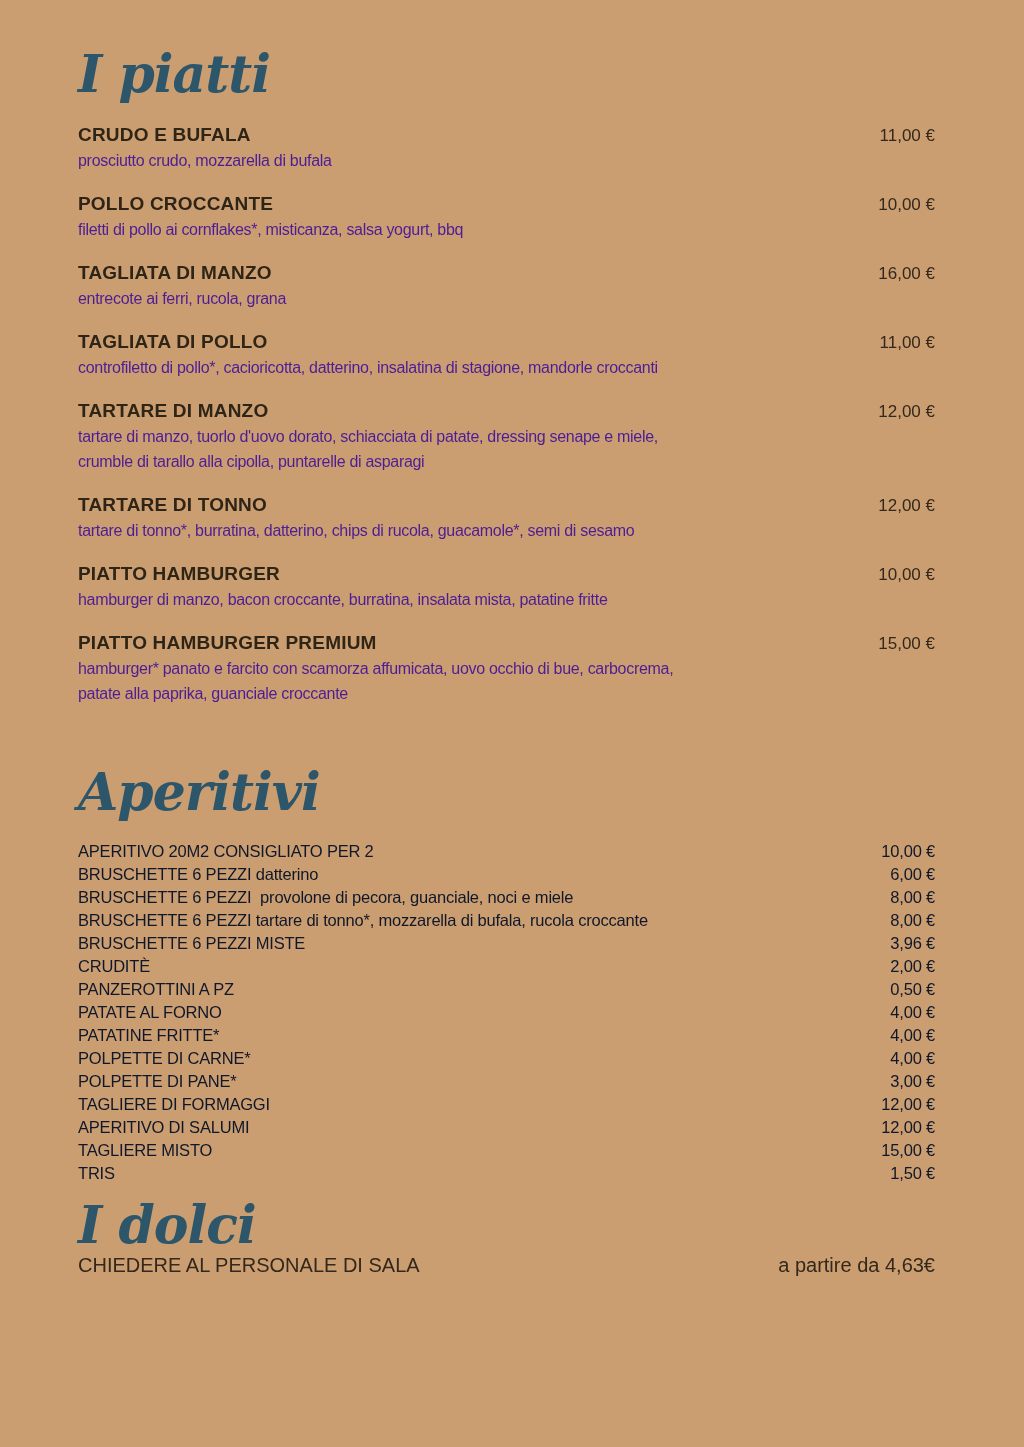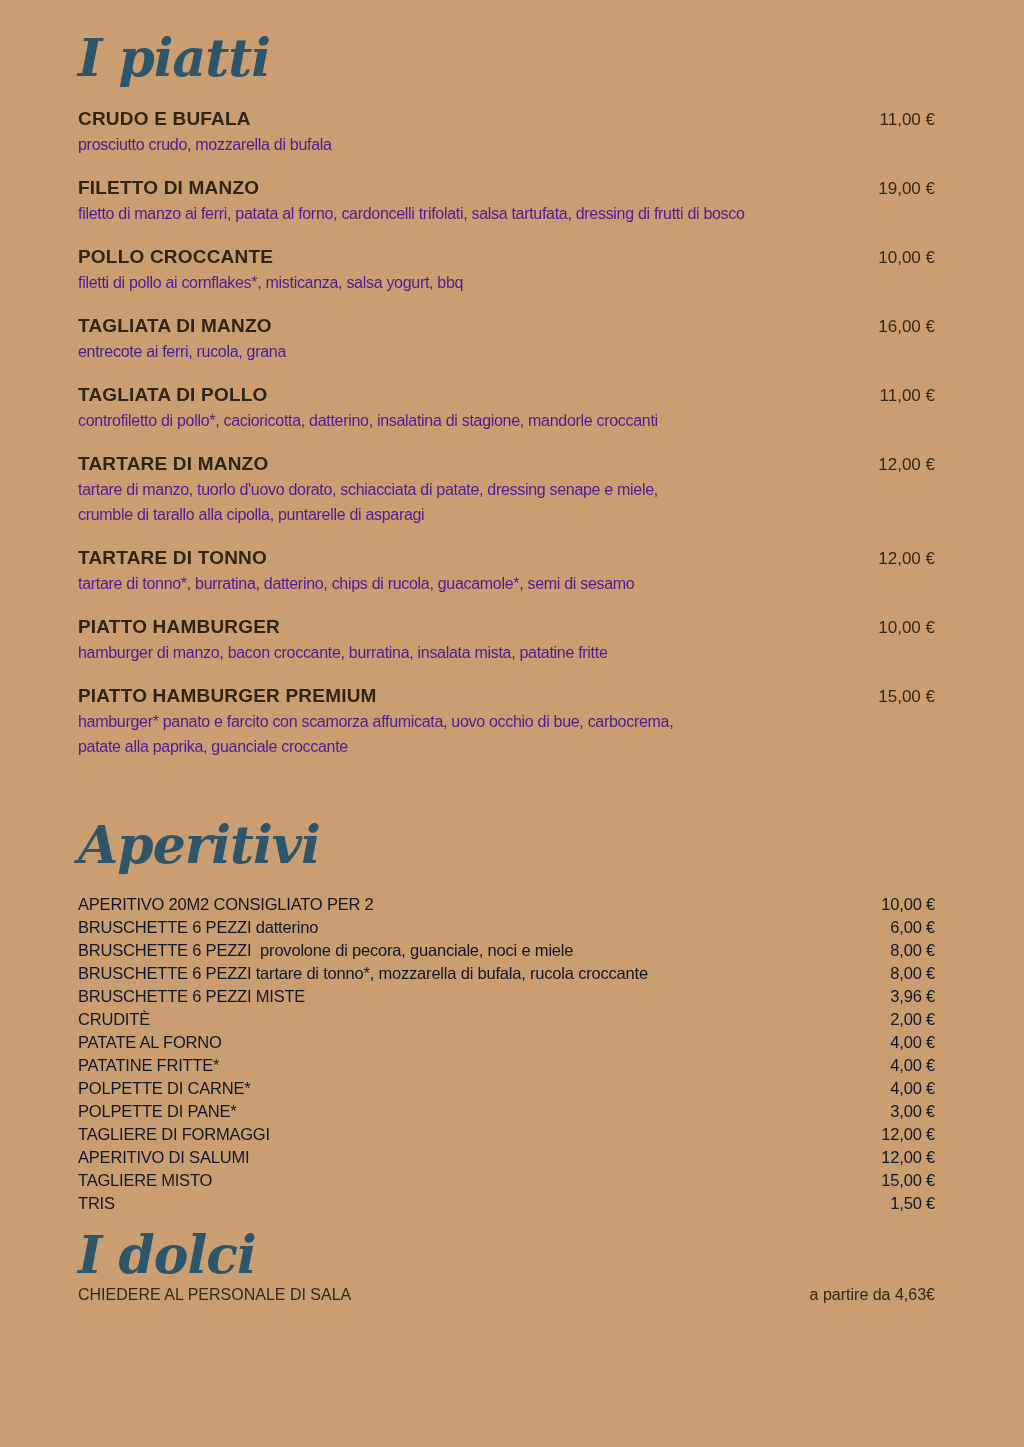--- a/index.html
+++ b/index.html
@@ -11,21 +11,21 @@
     height: 1447px;
     background: #cb9e71;
     overflow: hidden;
     font-family: "Liberation Sans", sans-serif;
     color: #33281b;
   }
   .page {
     box-sizing: border-box;
     width: 1024px;
     height: 1447px;
-    padding: 32px 89px 0 78px;
+    padding: 48px 89px 0 78px;
   }
   h1.script-title {
     font-family: "DejaVu Serif", serif;
     font-style: italic;
     font-weight: 700;
     font-size: 52px;
     line-height: 1.0;
     color: #2d566b;
     margin: 0 0 22px 0;
     letter-spacing: -1px;
@@ -80,46 +80,39 @@
   .section-dolci {
     margin-top: 14px;
   }
   .section-dolci h1.script-title {
     margin-bottom: 2px;
   }
   .dolci-row {
     display: flex;
     justify-content: space-between;
     align-items: baseline;
-    font-size: 16px;
+    font-size: 20px;
     line-height: 24px;
     color: #33281b;
   }
 </style>
 </head>
 <body>
 
 <div class="page">
 
   <section class="section-piatti">
     <h1 class="script-title">I piatti</h1>
     <div id="piatti-items">
         <div class="item">
           <div class="item-line1">
             <span class="item-name">CRUDO E BUFALA</span>
             <span class="item-price">11,00 €</span>
           </div>
           <div class="item-desc">prosciutto crudo, mozzarella di bufala</div>
-        </div>
-        <div class="item">
-          <div class="item-line1">
-            <span class="item-name">FILETTO DI MANZO</span>
-            <span class="item-price">19,00 €</span>
-          </div>
-          <div class="item-desc">filetto di manzo ai ferri, patata al forno, cardoncelli trifolati, salsa tartufata, dressing di frutti di bosco</div>
         </div>
         <div class="item">
           <div class="item-line1">
             <span class="item-name">POLLO CROCCANTE</span>
             <span class="item-price">10,00 €</span>
           </div>
           <div class="item-desc">filetti di pollo ai cornflakes*, misticanza, salsa yogurt, bbq</div>
         </div>
         <div class="item">
           <div class="item-line1">
@@ -170,20 +163,21 @@
 
   <section class="section-aperitivi">
     <h1 class="script-title">Aperitivi</h1>
     <div id="aperitivi-rows">
         <div class="ap-row"><span class="ap-label">APERITIVO 20M2 CONSIGLIATO PER 2</span><span class="ap-price">10,00 €</span></div>
         <div class="ap-row"><span class="ap-label">BRUSCHETTE 6 PEZZI datterino</span><span class="ap-price">6,00 €</span></div>
         <div class="ap-row"><span class="ap-label">BRUSCHETTE 6 PEZZI  provolone di pecora, guanciale, noci e miele</span><span class="ap-price">8,00 €</span></div>
         <div class="ap-row"><span class="ap-label">BRUSCHETTE 6 PEZZI tartare di tonno*, mozzarella di bufala, rucola croccante</span><span class="ap-price">8,00 €</span></div>
         <div class="ap-row"><span class="ap-label">BRUSCHETTE 6 PEZZI MISTE</span><span class="ap-price">3,96 €</span></div>
         <div class="ap-row"><span class="ap-label">CRUDITÈ</span><span class="ap-price">2,00 €</span></div>
+        <div class="ap-row"><span class="ap-label">PANZEROTTINI A PZ</span><span class="ap-price">0,50 €</span></div>
         <div class="ap-row"><span class="ap-label">PATATE AL FORNO</span><span class="ap-price">4,00 €</span></div>
         <div class="ap-row"><span class="ap-label">PATATINE FRITTE*</span><span class="ap-price">4,00 €</span></div>
         <div class="ap-row"><span class="ap-label">POLPETTE DI CARNE*</span><span class="ap-price">4,00 €</span></div>
         <div class="ap-row"><span class="ap-label">POLPETTE DI PANE*</span><span class="ap-price">3,00 €</span></div>
         <div class="ap-row"><span class="ap-label">TAGLIERE DI FORMAGGI</span><span class="ap-price">12,00 €</span></div>
         <div class="ap-row"><span class="ap-label">APERITIVO DI SALUMI</span><span class="ap-price">12,00 €</span></div>
         <div class="ap-row"><span class="ap-label">TAGLIERE MISTO</span><span class="ap-price">15,00 €</span></div>
         <div class="ap-row"><span class="ap-label">TRIS</span><span class="ap-price">1,50 €</span></div>
       </div>
   </section>

